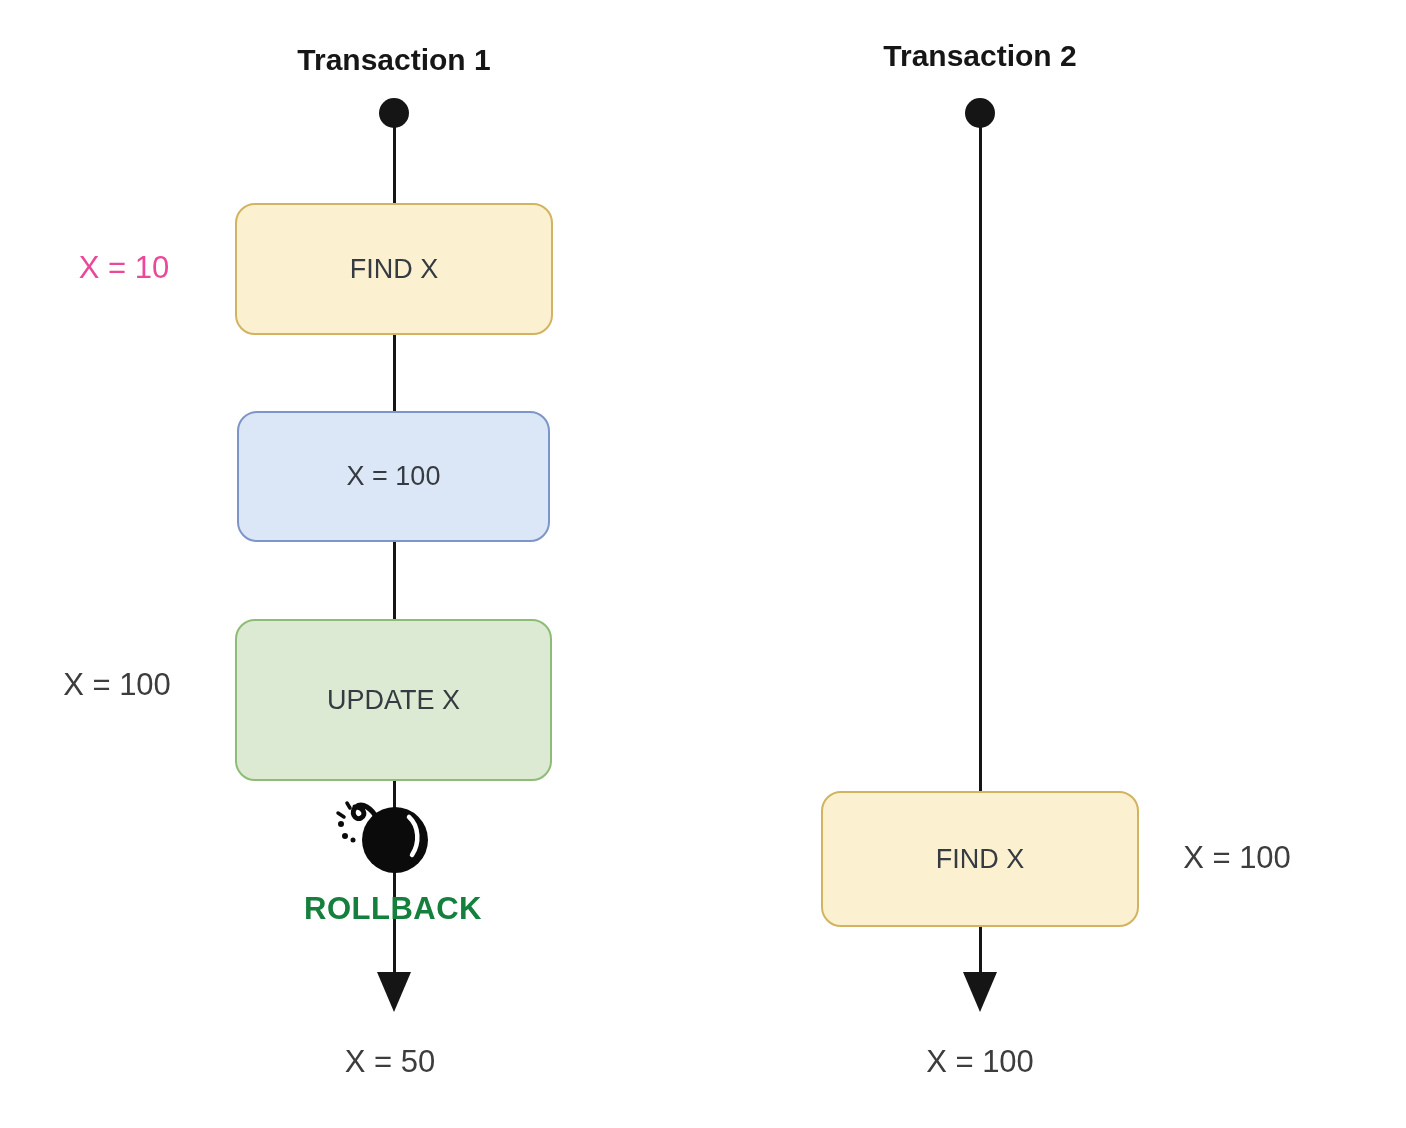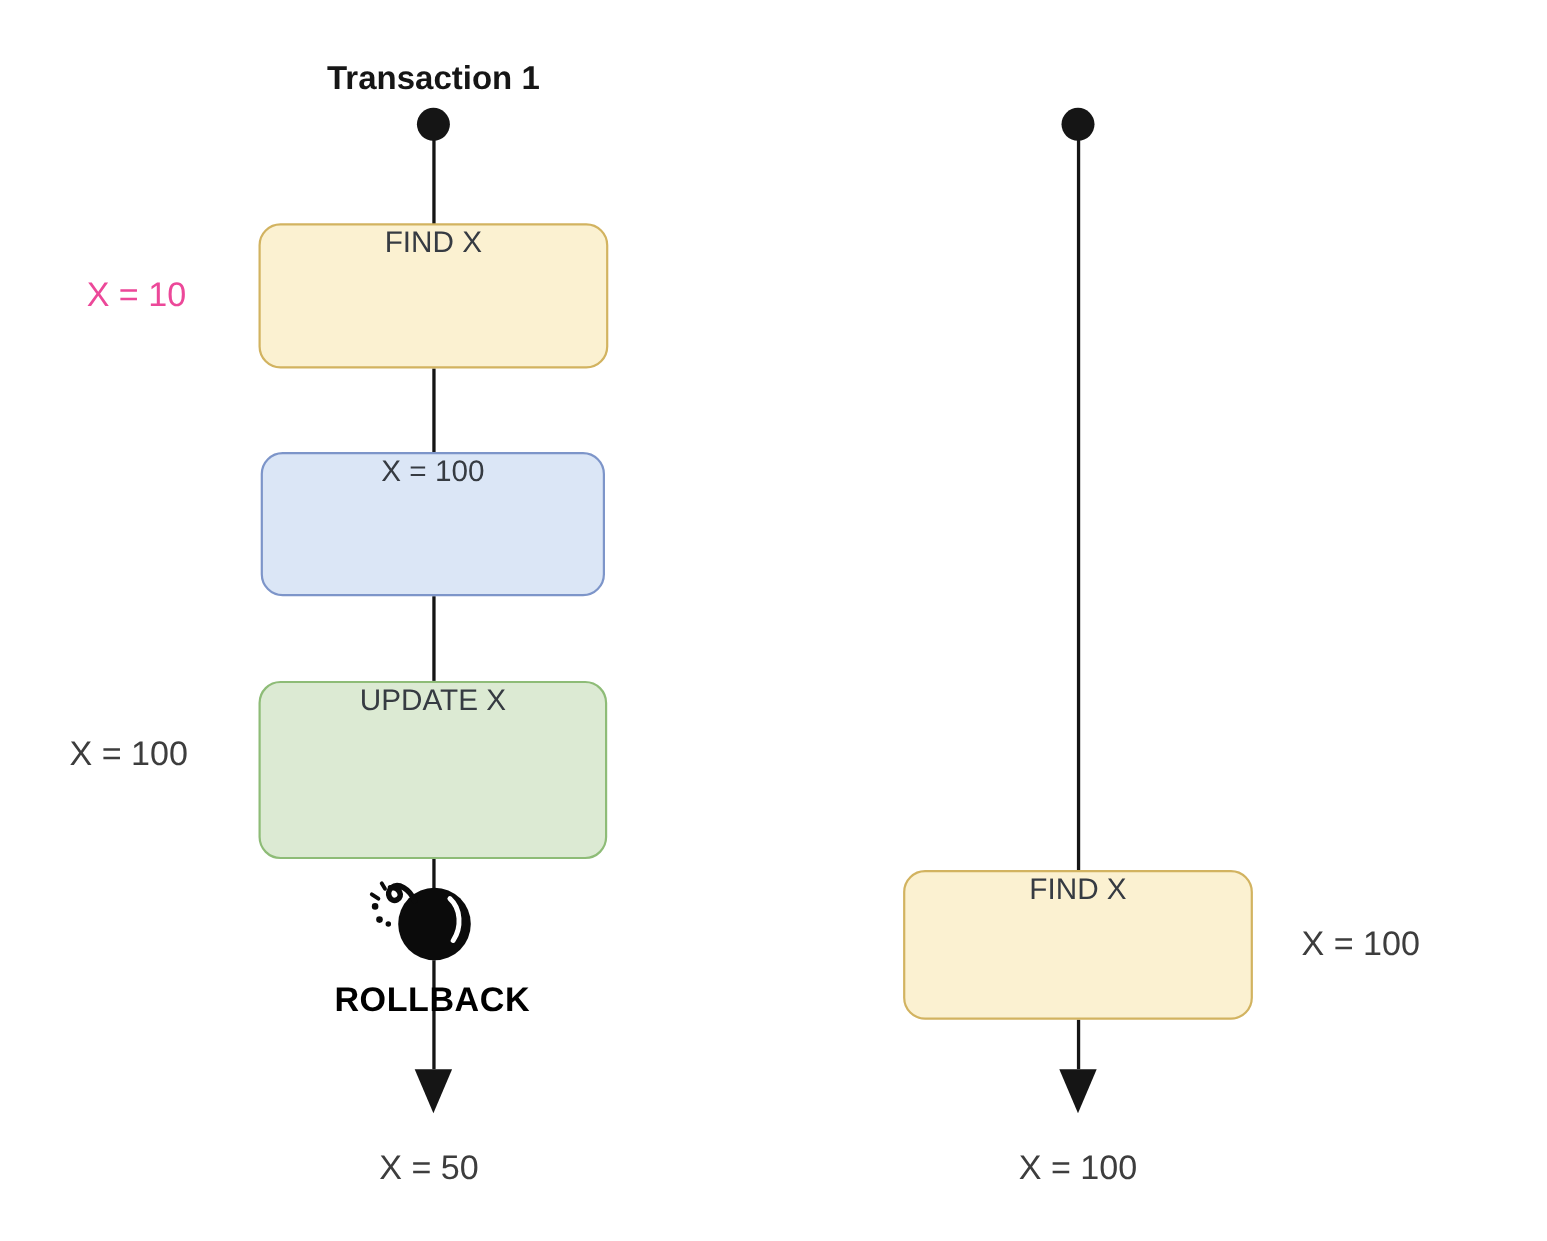--- a/index.html
+++ b/index.html
@@ -32,21 +32,21 @@
     height: 30px;
     border-radius: 50%;
     background: #151515;
     z-index: 2;
   }
   .node {
     position: absolute;
     border: 2.5px solid #999;
     border-radius: 20px;
     display: flex;
-    align-items: flex-start;
+    align-items: center;
     justify-content: center;
     font-size: 27px;
     color: #363b42;
     z-index: 3;
     box-sizing: border-box;
   }
   .node.yellow { background: #fbf1d1; border-color: #d2b360; }
   .node.blue   { background: #dbe6f6; border-color: #7d95c9; }
   .node.green  { background: #dcead3; border-color: #8ebc77; }
   .side-label {
@@ -91,21 +91,21 @@
   .bomb {
     position: absolute;
     z-index: 5;
   }
 </style>
 </head>
 <body>
 
 <div id="canvas">
 
-  <div class="col-title" style="left:244px; top:52px;">Transaction 1</div>
+  <div class="col-title" style="left:244px; top:40px;">Transaction 1</div>
 
   <div class="timeline-dot" style="left: 379px; top: 98px; background-color: rgb(21, 21, 21);"></div>
 
   <div class="timeline-seg" style="left: 392.5px; top: 113px; height: 91px; background-color: rgb(21, 21, 21);"></div>
 
   <div class="node yellow" style="left: 235px; top: 203px; width: 318px; height: 132px; background-color: rgb(251, 241, 209); border-color: rgb(210, 179, 96);">
     <span>FIND X</span>
   </div>
 
   <div class="side-label" style="left: 34px; top: 251px; color: #ec4899;">X = 10</div>
@@ -132,26 +132,27 @@
     <path d="M 47 29 C 42 18 32 12 26 17 C 20 22 25 31 31 28 C 37 25 33 16 25 17" stroke="#0b0b0b" stroke-width="5" fill="none" stroke-linecap="round"></path>
     <circle cx="11" cy="34" r="3" fill="#0b0b0b"></circle>
     <circle cx="15" cy="46" r="3" fill="#0b0b0b"></circle>
     <circle cx="23" cy="50" r="2.5" fill="#0b0b0b"></circle>
     <path d="M 8 23 L 14 27" stroke="#0b0b0b" stroke-width="3.5" stroke-linecap="round"></path>
     <path d="M 17 13 L 20 18" stroke="#0b0b0b" stroke-width="3.5" stroke-linecap="round"></path>
   </svg>
 
   <div class="timeline-seg" style="left: 392.5px; top: 873px; height: 99px; background-color: rgb(21, 21, 21);"></div>
 
-  <div class="rollback-label" style="left: 273px; top: 893px; color: #000000;">ROLLBACK</div>
+  <div class="rollback-label" style="left: 273px; top: 893px; color: #15803d;">ROLLBACK</div>
 
   <div class="arrowhead" style="left: 377px; top: 972px; border-top-color: rgb(21, 21, 21);"></div>
 
   <div class="result-label" style="left: 290px; top: 1044px; color: rgb(61, 61, 61);">X = 50</div>
 
+  <div class="col-title" style="left:830px; top:36px;">Transaction 2</div>
 
   <div class="timeline-dot" style="left: 965px; top: 98px; background-color: rgb(21, 21, 21);"></div>
 
   <div class="timeline-seg" style="left: 978.5px; top: 113px; height: 678px; background-color: rgb(21, 21, 21);"></div>
 
   <div class="node yellow" style="left: 821px; top: 791px; width: 318px; height: 136px; background-color: rgb(251, 241, 209); border-color: rgb(210, 179, 96);">
     <span>FIND X</span>
   </div>
 
   <div class="side-label" style="left: 1147px; top: 841px; color: rgb(61, 61, 61);">X = 100</div>

